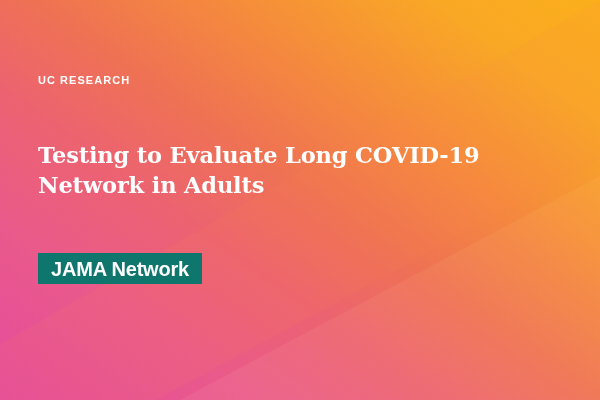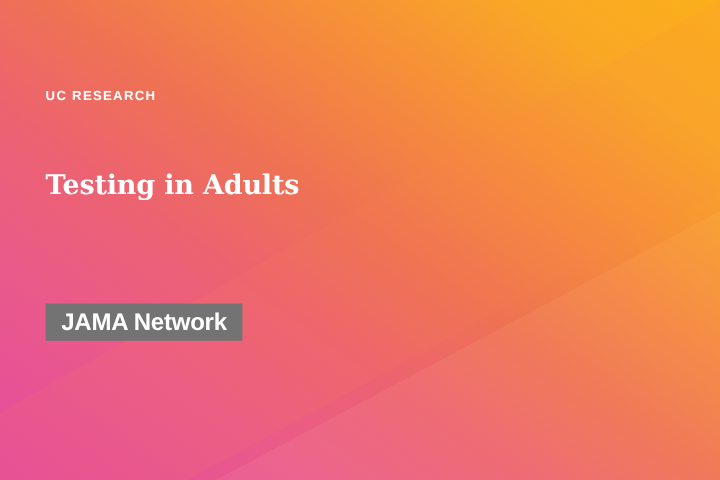--- a/index.html
+++ b/index.html
@@ -105,21 +105,21 @@
   .headline .line { display: block; white-space: nowrap; }
 
   .badge {
     position: absolute;
     left: 38px;
     top: 253px;
     height: 31px;
     display: inline-flex;
     align-items: center;
     padding: 0 13px;
-    background: #737373;
+    background: #0f766e;
     color: #FFFFFF;
     font-size: 20px;
     font-weight: 700;
     line-height: 1;
     letter-spacing: -0.2px;
     white-space: nowrap;
     cursor: pointer;
   }
 </style>
 </head>
@@ -129,19 +129,20 @@
 
   <div class="bg-gradient"></div>
   <div class="bg-wedge-2"></div>
   <div class="bg-wedge"></div>
 
   <div class="content">
 
     <div class="eyebrow">UC RESEARCH</div>
 
     <h1 class="headline">
-      <span class="line">Testing in Adults</span>
+      <span class="line">Testing to Evaluate Long COVID-19</span>
+      <span class="line">Network in Adults</span>
     </h1>
 
     <div class="badge">JAMA Network</div>
 
   </div>
 </div>
 
 </body></html>

